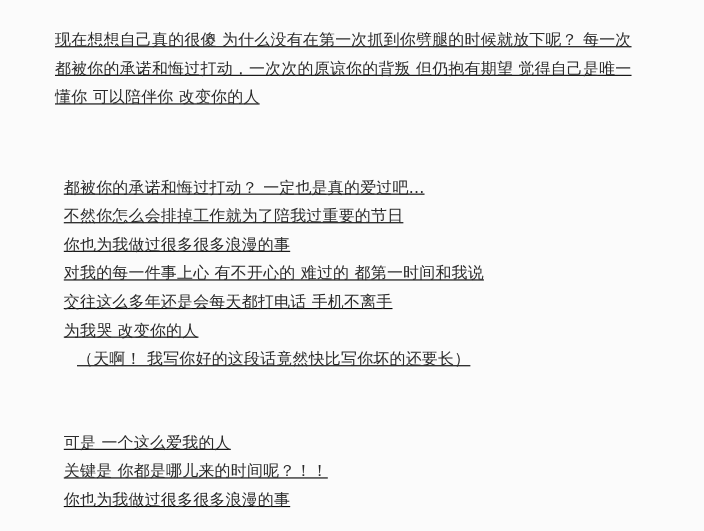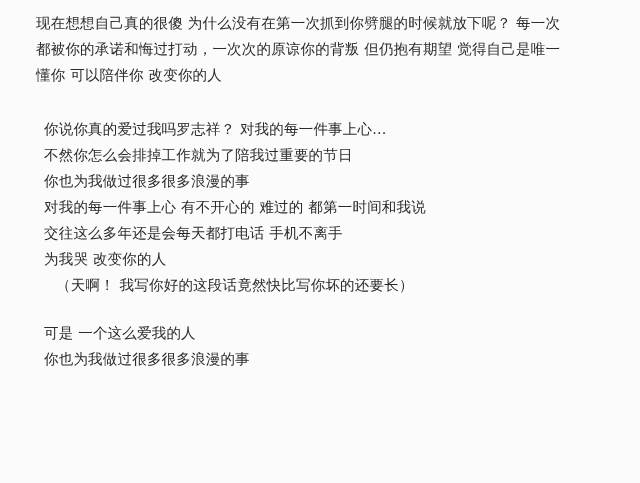--- a/index.html
+++ b/index.html
@@ -15,21 +15,22 @@
   }
   .page {
     position: relative;
     width: 640px;
     height: 483px;
     background: #fbfbfb;
     box-sizing: border-box;
     padding: 10px 26px 0 36px;
   }
   .block {
-    margin: 0;
+    margin: 14px;
+    text-decoration: underline;
   }
   .line {
     font-size: 14.5px;
     line-height: 26px;
     color: #2b2b2b;
     letter-spacing: 0.2px;
     white-space: pre-wrap;
     word-break: break-all;
   }
   .gap-lg { height: 28px; }
@@ -44,29 +45,30 @@
 
   <div class="block">
     <div class="line">现在想想自己真的很傻 为什么没有在第一次抓到你劈腿的时候就放下呢？ 每一次</div>
     <div class="line">都被你的承诺和悔过打动，一次次的原谅你的背叛 但仍抱有期望 觉得自己是唯一</div>
     <div class="line">懂你 可以陪伴你 改变你的人</div>
   </div>
 
   <div class="gap-lg"></div>
 
   <div class="block indent-2">
-    <div class="line">你说你真的爱过我吗罗志祥？ 对我的每一件事上心...</div>
+    <div class="line">都被你的承诺和悔过打动？ 一定也是真的爱过吧...</div>
     <div class="line">不然你怎么会排掉工作就为了陪我过重要的节日</div>
     <div class="line">你也为我做过很多很多浪漫的事</div>
     <div class="line">对我的每一件事上心 有不开心的 难过的 都第一时间和我说</div>
     <div class="line">交往这么多年还是会每天都打电话 手机不离手</div>
     <div class="line">为我哭 改变你的人</div>
     <div class="line indent-1">（天啊！ 我写你好的这段话竟然快比写你坏的还要长）</div>
   </div>
 
   <div class="gap-md"></div>
 
   <div class="block indent-2">
     <div class="line">可是 一个这么爱我的人</div>
+    <div class="line">关键是 你都是哪儿来的时间呢？！！</div>
     <div class="line">你也为我做过很多很多浪漫的事</div>
   </div>
 
 </div>
 
 </body></html>

